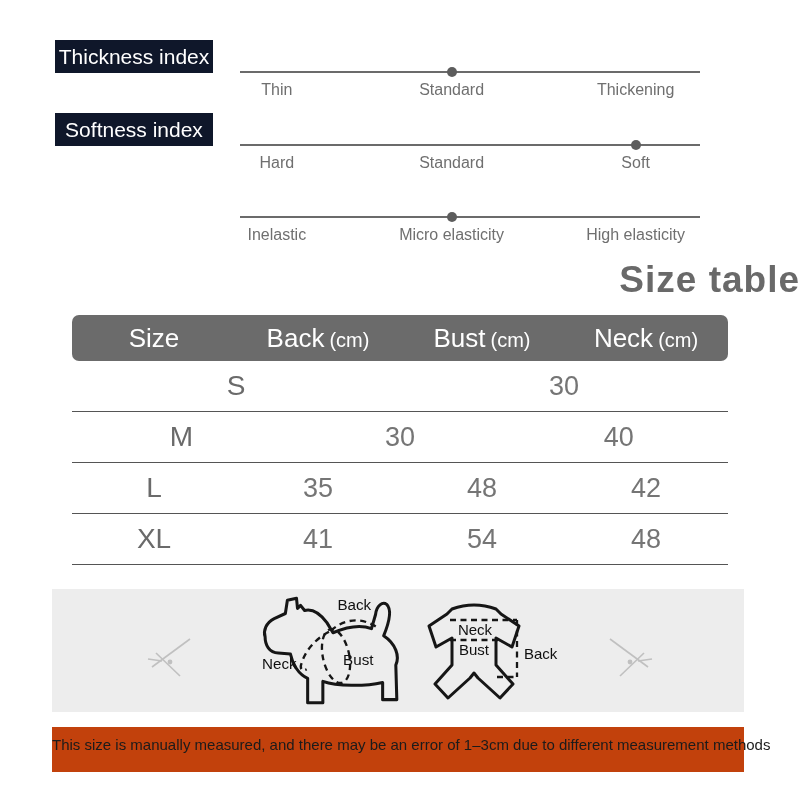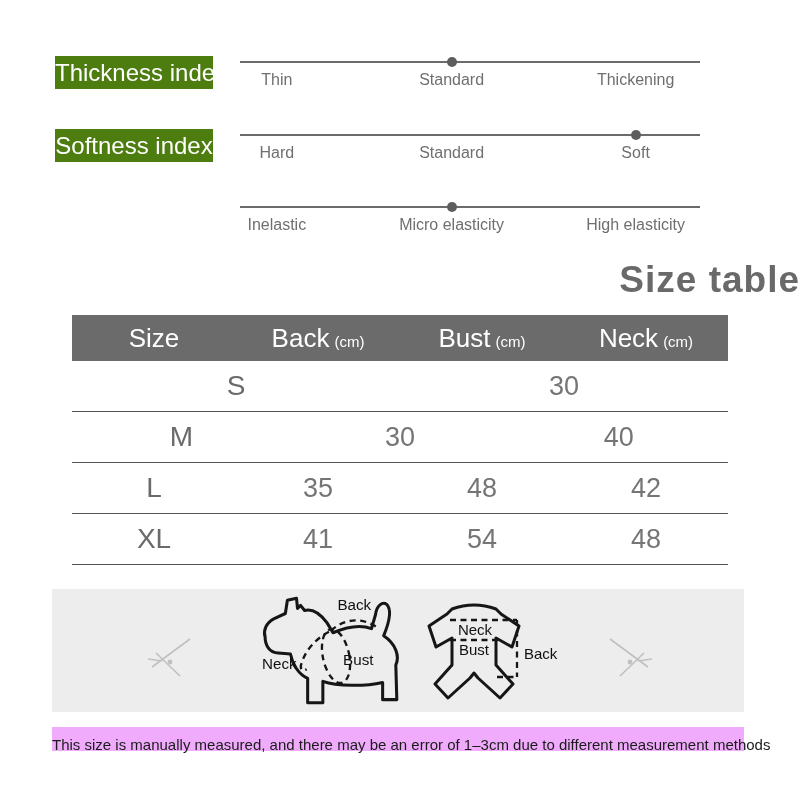--- a/index.html
+++ b/index.html
@@ -2,58 +2,58 @@
 <html><head>
 <meta charset="utf-8">
 <style>
   html,body{margin:0;padding:0;background:#fff;}
   .page{position:relative;width:800px;height:800px;background:#ffffff;overflow:hidden;
         font-family:"Liberation Sans", sans-serif;}
 
   
   .index-row{position:absolute;left:0;width:800px;height:60px;}
   .row-1{top:40px;} .row-2{top:113px;} .row-3{top:185px;}
-  .idx-label{position:absolute;left:55px;top:16px;width:158px;height:33px;
-             background:#4d7c0f;color:#fff;font-size:24px;line-height:33px;
+  .idx-label{position:absolute;left:55px;top:0;width:158px;height:33px;
+             background:#0f172a;color:#fff;font-size:21px;line-height:33px;
              text-align:center;white-space:nowrap;}
-  .slider{position:absolute;left:240px;top:0;width:460px;height:58px;}
+  .slider{position:absolute;left:240px;top:10px;width:460px;height:58px;}
   .track{position:absolute;left:0;right:0;top:21px;height:2px;background:#6b6b6b;}
   .dot{position:absolute;top:17px;width:10px;height:10px;border-radius:50%;
        background:#5d5d5d;transform:translateX(-50%);}
   .pos-mid{left:46%;} .pos-right{left:86%;}
   .opt{position:absolute;top:31px;transform:translateX(-50%);font-size:16px;
        color:#6f6f6f;white-space:nowrap;}
   .o1{left:8%;} .o2{left:46%;} .o3{left:86%;}
 
   
   .table-title{position:absolute;top:258px;left:0;width:800px;height:44px;
                text-align:right;font-size:37px;font-weight:bold;color:#696969;
                letter-spacing:1px;line-height:44px;}
   .size-table{position:absolute;left:72px;top:315px;width:656px;}
-  .thead{display:flex;height:46px;background:#6b6b6b;color:#fff;align-items:center;}
+  .thead{display:flex;height:46px;background:#6b6b6b;color:#fff;align-items:center;border-radius:7px;}
   .th{flex:1;text-align:center;white-space:nowrap;}
   .th-main{font-size:26px;}
-  .th-unit{font-size:15px;margin-left:5px;}
+  .th-unit{font-size:20px;margin-left:5px;}
   .trow{display:flex;height:50px;align-items:center;border-bottom:1px solid #555;}
   .td{flex:1;text-align:center;font-size:27px;color:#757575;}
   .td-size{color:#6a6a6a;font-size:28px;}
 
   
   .diagram-panel{position:absolute;left:52px;top:589px;width:692px;height:123px;
                  background:#ededed;}
   .arrow{position:absolute;top:47px;width:48px;height:44px;}
   .arrow-left{left:94px;}
   .arrow-right{left:554px;transform:scaleX(-1);}
   .dog-svg{position:absolute;left:206px;top:5px;width:152px;height:114px;}
   .garment-svg{position:absolute;left:371px;top:7px;width:152px;height:114px;}
   .diag-label{font-size:15px;fill:#101010;font-family:"Liberation Sans",sans-serif;}
 
   
-  .footer-note{position:absolute;left:52px;top:727px;width:692px;height:24px;
-               background:#f0abfc;color:#1b1b1b;font-size:15px;line-height:36px;
+  .footer-note{position:absolute;left:52px;top:727px;width:692px;height:45px;
+               background:#c2410c;color:#1b1b1b;font-size:15px;line-height:36px;
                text-align:center;white-space:nowrap;}
 </style>
 </head>
 <body>
 
 <div class="page">
 
   <div class="index-row row-1">
     <div class="idx-label">Thickness index</div>
     <div class="slider">

